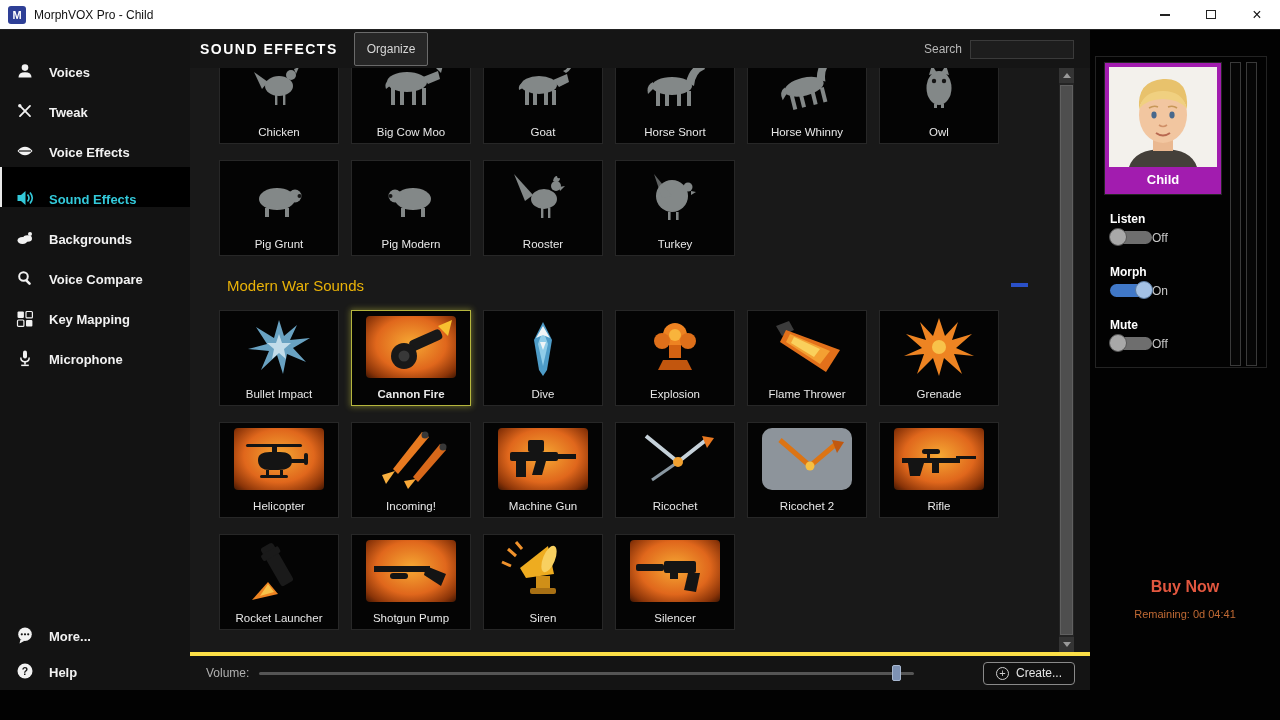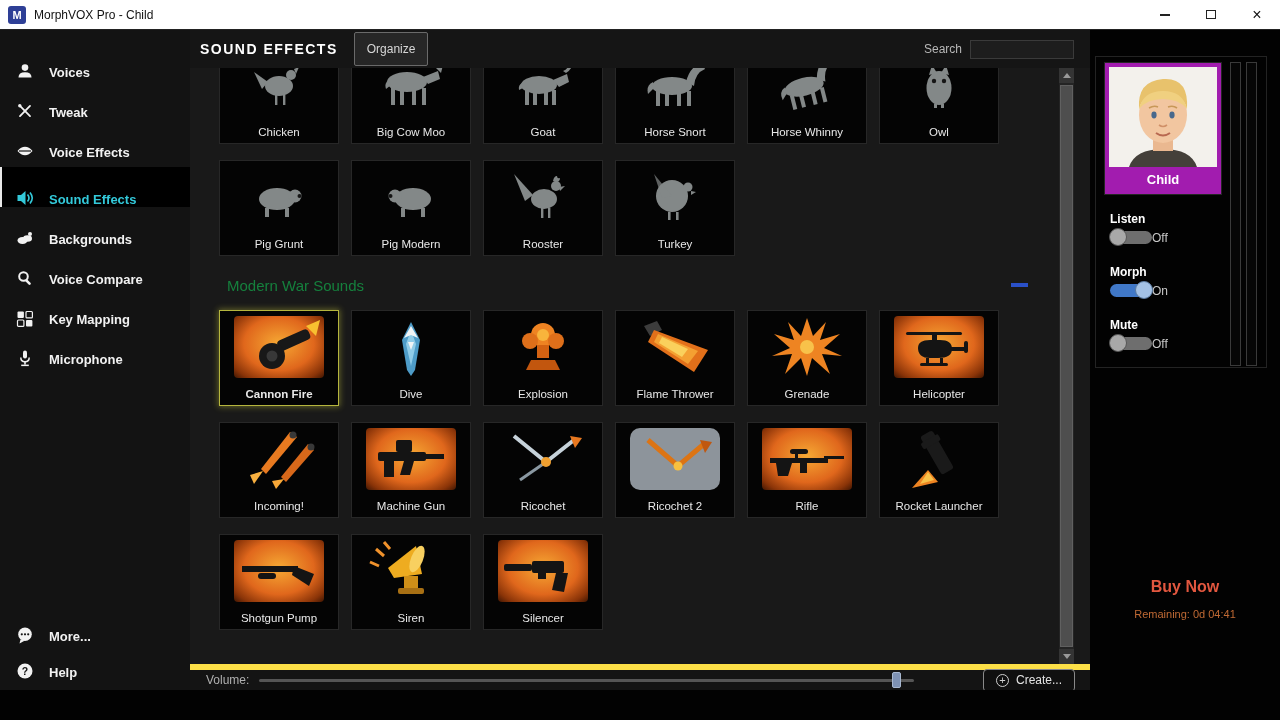--- a/index.html
+++ b/index.html
@@ -33,41 +33,41 @@
   .content{width:900px;height:660px;display:flex;flex-direction:column;background:#191919;position:relative;}
   .content-header{height:38px;display:flex;align-items:center;padding-left:10px;background:#151515;flex:none;}
   .content-header h1{margin:0;font-size:14px;font-weight:bold;color:#fff;letter-spacing:1.5px;}
   .organize-btn{height:34px;padding:0 12px;background:#262626;border:1px solid #6a6a6a;border-radius:2px;color:#d6d6d6;font-size:12px;margin-left:16px;}
   .search{margin-left:auto;display:flex;align-items:center;gap:8px;color:#b8b8b8;font-size:12px;padding-right:16px;}
   .search input{width:104px;height:19px;background:#1d1d1d;border:1px solid #3a3a3a;color:#ddd;font-size:12px;padding:0 4px;}
 
   .scroll-wrap{flex:1;position:relative;overflow:hidden;}
   .tile-content{position:absolute;left:29px;top:-20px;width:811px;}
   .tile-grid{display:grid;grid-template-columns:repeat(6,120px);column-gap:12px;row-gap:16px;}
-  .group-header{position:relative;padding:21px 0 16px 8px;font-size:15px;color:#15803d;}
+  .group-header{position:relative;padding:21px 0 16px 8px;font-size:15px;color:#eab308;}
   .group-marker{position:absolute;right:2px;top:27px;width:17px;height:4px;background:#2a50c8;}
   .tile{position:relative;width:120px;height:96px;background:#040404;border:1px solid #272727;cursor:default;}
   .tile.selected{border:1px solid #b6b63e;box-shadow:0 0 6px 1px rgba(190,190,60,0.45);font-weight:bold;}
   .tile-icon{position:absolute;left:14px;top:5px;width:90px;height:62px;display:flex;align-items:center;justify-content:center;}
   .tile-icon svg{display:block;}
   .tile-label{position:absolute;left:0;right:0;bottom:5px;text-align:center;font-size:11.5px;color:#e8e8e8;white-space:nowrap;overflow:hidden;}
   .icon-cannon-fire,.icon-helicopter,.icon-rifle,.icon-shotgun-pump,.icon-silencer,.icon-machine-gun{background:radial-gradient(ellipse at 50% 45%,#f6a934 0%,#e0671c 55%,#8a3408 85%,#401602 100%);border-radius:4px;}
   .icon-ricochet-2{background:#8d949b;border-radius:10px;}
 
   
   .scrollbar{position:absolute;top:0;bottom:0;right:16px;width:15px;background:#242424;}
   .sb-btn{position:absolute;left:0;width:15px;height:15px;background:#343434;display:flex;align-items:center;justify-content:center;}
   .sb-btn.up{top:0;}
   .sb-btn.down{bottom:0;}
   .tri-up{width:0;height:0;border-left:4px solid transparent;border-right:4px solid transparent;border-bottom:5px solid #9a9a9a;}
   .tri-down{width:0;height:0;border-left:4px solid transparent;border-right:4px solid transparent;border-top:5px solid #9a9a9a;}
   .sb-thumb{position:absolute;left:1px;right:1px;top:17px;bottom:17px;background:#4e4e4e;border:1px solid #606060;}
 
   
-  .content-footer{height:26px;display:flex;align-items:center;background:#141414;border-top:6px solid #fde047;padding-left:16px;flex:none;}
+  .content-footer{height:38px;display:flex;align-items:center;background:#141414;border-top:4px solid #fde047;padding-left:16px;flex:none;}
   .vol-label{font-size:12px;color:#b0b0b0;}
   .slider{position:relative;width:655px;height:18px;margin-left:10px;}
   .slider-track{position:absolute;left:0;right:0;top:8px;height:3px;background:#555;border-radius:2px;}
   .slider-handle{position:absolute;top:1px;width:9px;height:16px;background:#7e92b4;border:1px solid #a8b8d0;border-radius:2px;}
   .create-btn{display:flex;align-items:center;gap:7px;height:23px;padding:0 12px;background:#101010;border:1px solid #8a8a8a;border-radius:4px;color:#e4e4e4;font-size:12px;margin-left:auto;margin-right:15px;}
   .plus-circle{width:13px;height:13px;border:1px solid #cfcfcf;border-radius:50%;color:#cfcfcf;font-size:11px;line-height:11px;text-align:center;display:inline-block;}
 
   
   .voice-panel{width:190px;height:660px;position:relative;background:#020202;}
   .panel-outline{position:absolute;left:5px;top:26px;width:172px;height:312px;border:1px solid #232323;}
@@ -389,20 +389,29 @@
                       </g>
                     </svg>
                   </div>
                   <div class="tile-label">Turkey</div>
                 </div>
               </div>
             </div>
             <div class="tile-group">
               <div class="group-header"><span class="group-title">Modern War Sounds</span><span class="group-marker"></span></div>
               <div class="tile-grid">
+                <div class="tile">
+                  <div class="tile-icon icon-bullet-impact">
+                    <svg viewBox="0 0 90 62" width="90" height="62">
+                      <polygon fill="#69a2c2" points="45,4 50,20 63,9 56,24 76,22 59,32 72,46 53,38 49,58 43,39 27,54 35,35 14,33 33,28 22,11 40,22"></polygon>
+                      <polygon fill="#c2dcea" points="45,18 48,27 57,27 50,33 52,43 45,37 38,43 40,33 33,27 42,27"></polygon>
+                    </svg>
+                  </div>
+                  <div class="tile-label">Bullet Impact</div>
+                </div>
                 <div class="tile selected">
                   <div class="tile-icon icon-cannon-fire">
                     <svg viewBox="0 0 90 62" width="90" height="62">
                       <rect x="42" y="26" width="34" height="11" rx="4" fill="#181818" transform="rotate(-24 42 26)"></rect>
                       <circle cx="38" cy="40" r="13" fill="#181818"></circle>
                       <circle cx="38" cy="40" r="5.5" fill="#383838"></circle>
                       <polygon points="72,10 86,4 82,20" fill="#f8c030"></polygon>
                     </svg>
                   </div>
                   <div class="tile-label">Cannon Fire</div>

